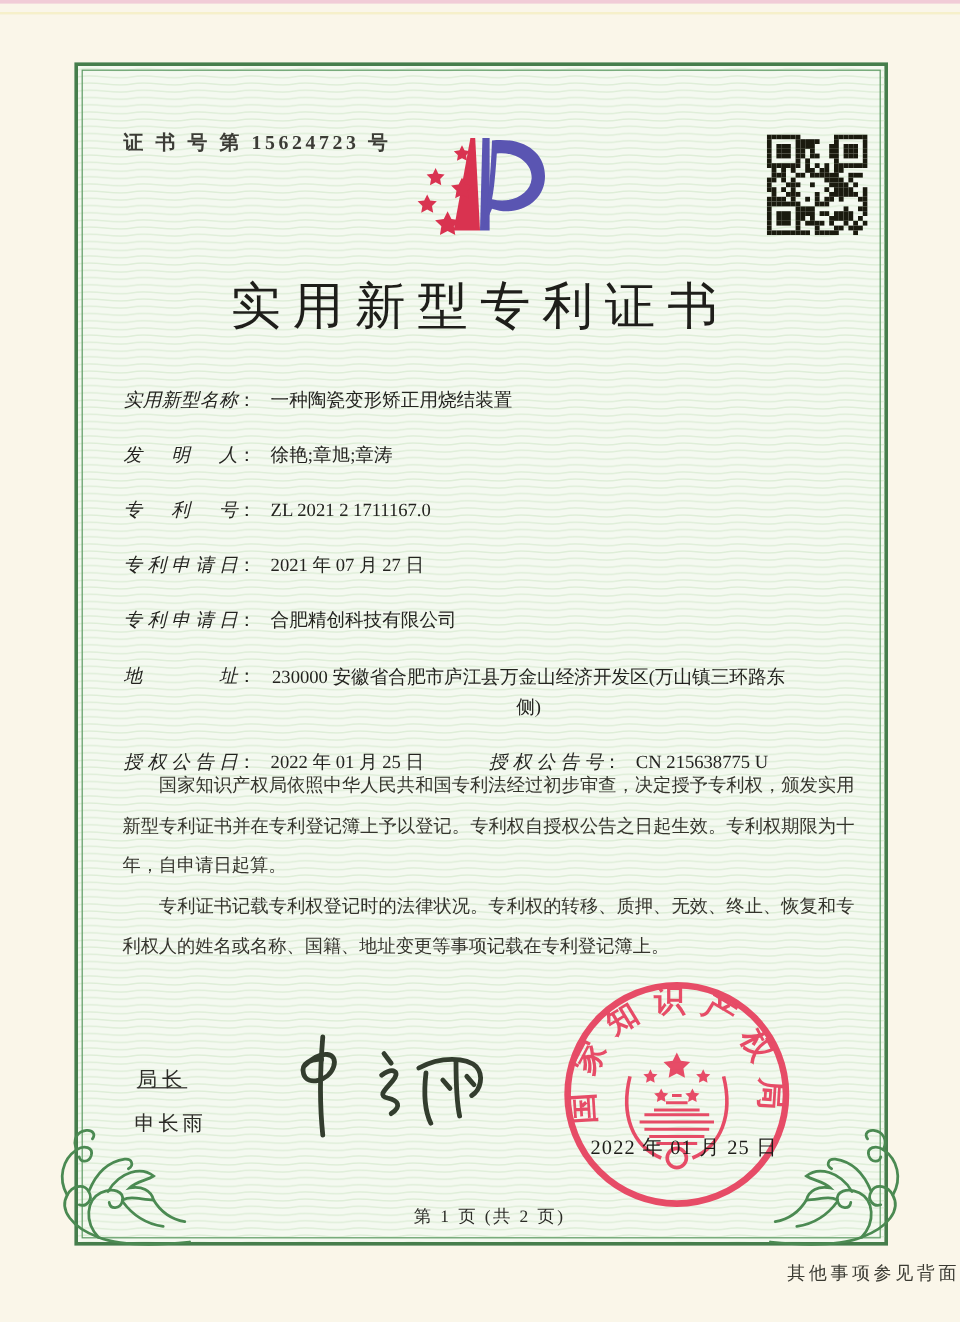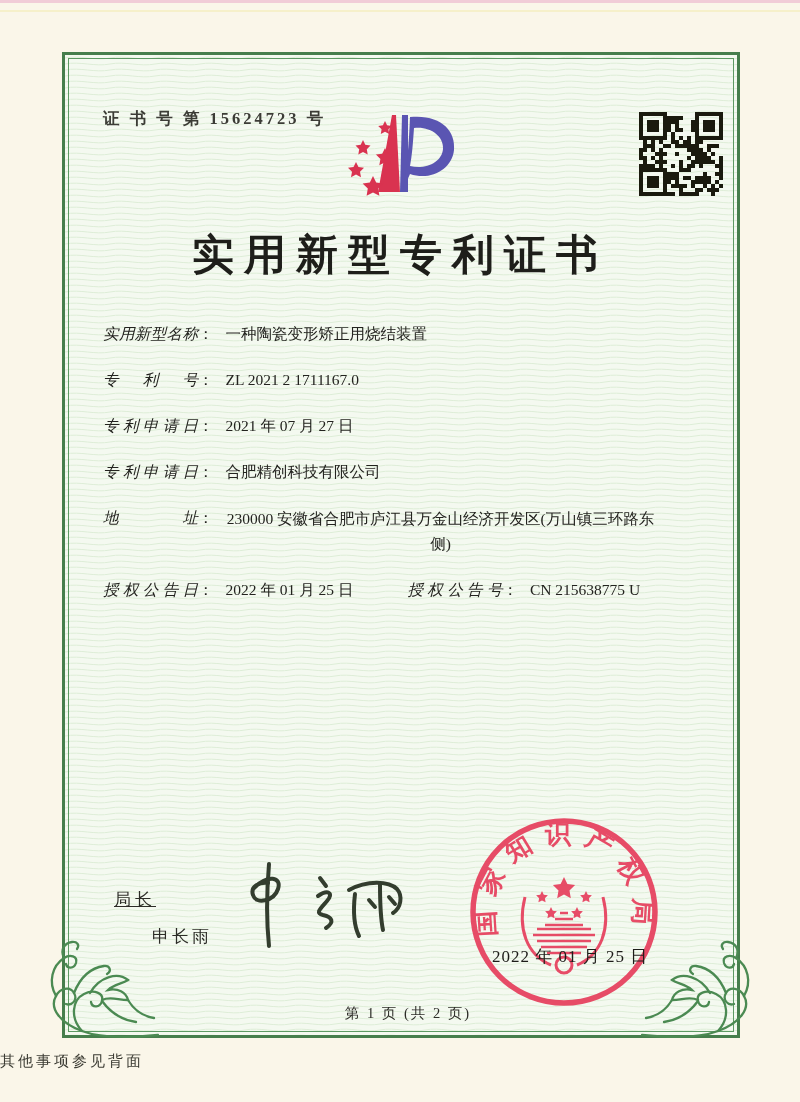--- a/index.html
+++ b/index.html
@@ -36,21 +36,21 @@
   
   .cert-no{
     position:absolute;left:103px;top:108px;
     font-size:16.5px;letter-spacing:3px;color:#3c3c36;z-index:5;font-weight:bold;
   }
   .logo{position:absolute;left:330px;top:108px;width:150px;height:110px;z-index:5;}
   .qr{position:absolute;left:639px;top:112px;width:84px;height:84px;z-index:5;}
 
   .title{
     position:absolute;left:0;top:227px;width:800px;
-    text-align:center;font-size:42px;font-weight:bold;
+    text-align:center;font-size:42px;font-weight:normal;
     letter-spacing:10px;color:#1e1e1a;z-index:5;
   }
 
   
   .fields{position:absolute;left:103px;top:322px;width:620px;z-index:5;font-size:15.5px;}
   .frow{margin-bottom:22px;line-height:24px;white-space:nowrap;}
   .flabel{
     display:inline-block;width:95px;vertical-align:top;
     text-align:justify;text-align-last:justify;color:#23231f;font-style:italic;
   }
@@ -62,37 +62,37 @@
 
   
   .body-text{
     position:absolute;left:102px;top:638px;width:610px;z-index:5;
     font-size:15.2px;line-height:33.5px;text-align:justify;color:#34342c;
   }
   .body-text p{margin:0;text-indent:2em;}
 
   
   .sig-title{position:absolute;left:114px;top:888px;font-size:17px;letter-spacing:4px;z-index:5;color:#2c2c27;text-decoration:underline;}
-  .sig-name{position:absolute;left:112px;top:925px;font-size:17px;letter-spacing:3px;z-index:5;color:#2c2c27;margin-left:40px;}
+  .sig-name{position:absolute;left:112px;top:925px;font-size:17px;letter-spacing:3px;z-index:5;color:#2c2c27;}
   .sig-script{position:absolute;left:222px;top:856px;width:215px;height:100px;z-index:5;}
 
   
   .seal{position:absolute;left:465px;top:813px;width:198px;height:198px;z-index:6;opacity:.92;}
   .seal-date{
     position:absolute;left:492px;top:945px;width:180px;z-index:7;
     font-size:17px;letter-spacing:1px;color:#1c1c18;white-space:nowrap;
   }
 
   
   .footer-page{
     position:absolute;left:13px;top:1004px;width:790px;text-align:center;
     font-size:14.5px;letter-spacing:2px;z-index:5;color:#2c2c27;
   }
   .back-note{
-    position:absolute;left:0;top:1052px;width:800px;text-align:left;
+    position:absolute;left:0;top:1052px;width:800px;text-align:right;
     font-size:15px;letter-spacing:3px;color:#3a3a32;z-index:5;
   }
 </style>
 </head>
 <body>
 
 <div class="page">
 
   <div class="edge-pink"></div>
   <div class="edge-yellow"></div>
@@ -396,36 +396,43 @@
       </g>
     </svg>
 
   <div class="title">实用新型专利证书</div>
 
   <div class="fields">
     <div class="frow">
       <span class="flabel">实用新型名称</span><span class="fcolon">：</span><span class="fvalue">一种陶瓷变形矫正用烧结装置</span>
     </div>
     <div class="frow">
+      <span class="flabel">发明人</span><span class="fcolon">：</span><span class="fvalue">徐艳;章旭;章涛</span>
+    </div>
+    <div class="frow">
       <span class="flabel">专利号</span><span class="fcolon">：</span><span class="fvalue">ZL 2021 2 1711167.0</span>
     </div>
     <div class="frow">
       <span class="flabel">专利申请日</span><span class="fcolon">：</span><span class="fvalue">2021 年 07 月 27 日</span>
     </div>
     <div class="frow">
       <span class="flabel">专利申请日</span><span class="fcolon">：</span><span class="fvalue">合肥精创科技有限公司</span>
     </div>
     <div class="frow">
       <span class="flabel">地址</span><span class="fcolon">：</span><span class="fvalue addr">230000 安徽省合肥市庐江县万金山经济开发区(万山镇三环路东侧)</span>
     </div>
     <div class="frow last">
       <span class="flabel">授权公告日</span><span class="fcolon">：</span><span class="fvalue">2022 年 01 月 25 日</span><span class="flabel pair2">授权公告号</span><span class="fcolon">：</span><span class="fvalue">CN 215638775 U</span>
     </div>
   </div>
 
+  <div class="body-text">
+    <p>国家知识产权局依照中华人民共和国专利法经过初步审查，决定授予专利权，颁发实用新型专利证书并在专利登记簿上予以登记。专利权自授权公告之日起生效。专利权期限为十年，自申请日起算。</p>
+    <p>专利证书记载专利权登记时的法律状况。专利权的转移、质押、无效、终止、恢复和专利权人的姓名或名称、国籍、地址变更等事项记载在专利登记簿上。</p>
+  </div>
 
   <div class="sig-title">局长</div>
   <div class="sig-name">申长雨</div>
   <svg class="sig-script" viewBox="0 0 215 100" fill="none" stroke="#333d2e" stroke-width="4" stroke-linecap="round" stroke-linejoin="round">
     <path d="M32,32 C46,18 60,21 56,33 C52,45 34,49 31,39 C28,30 38,26 46,27"></path>
     <path d="M47,8 C45,32 44,62 47,90"></path>
     <path d="M98,22 L104,30"></path>
     <path d="M96,40 C106,33 112,37 105,45 C98,53 93,57 101,59 C110,61 113,66 104,72"></path>
     <path d="M133,38 C131,55 132,70 137,80"></path>
     <path d="M127,34 C145,24 167,25 175,33 C181,40 179,52 171,57"></path>

